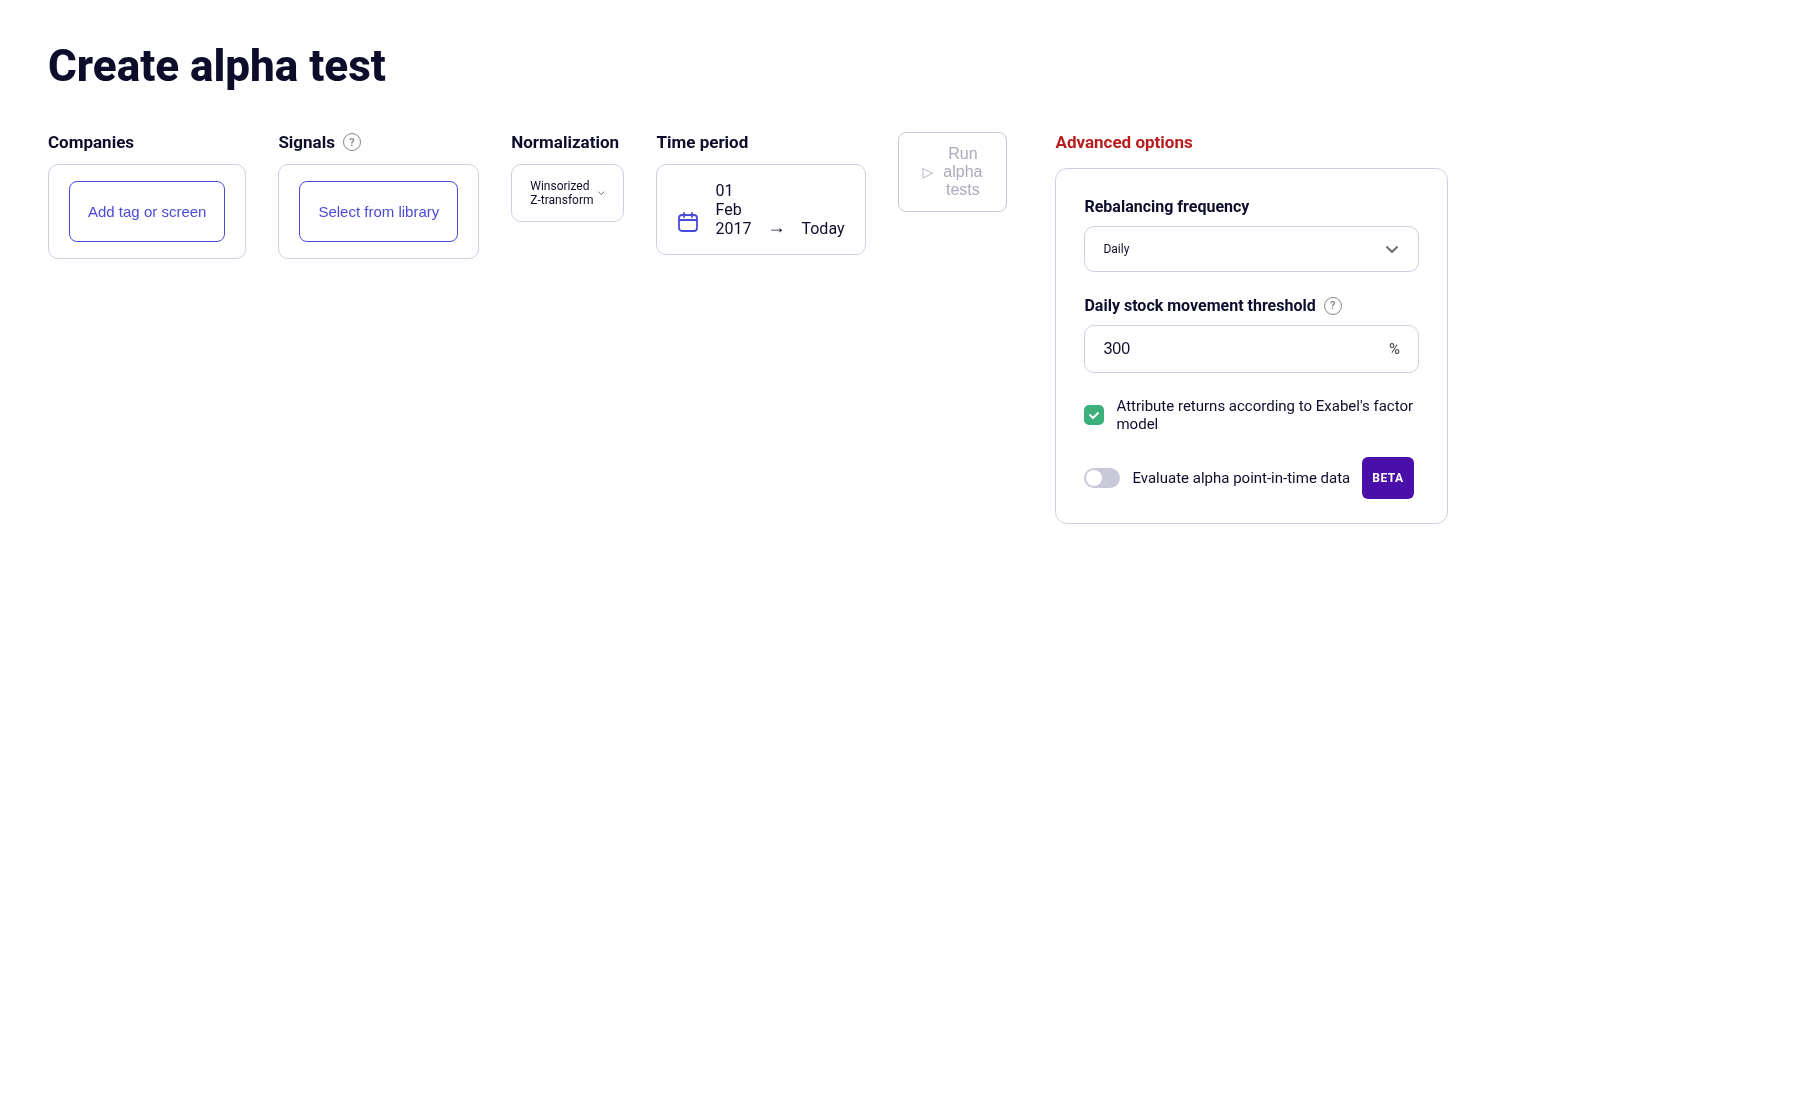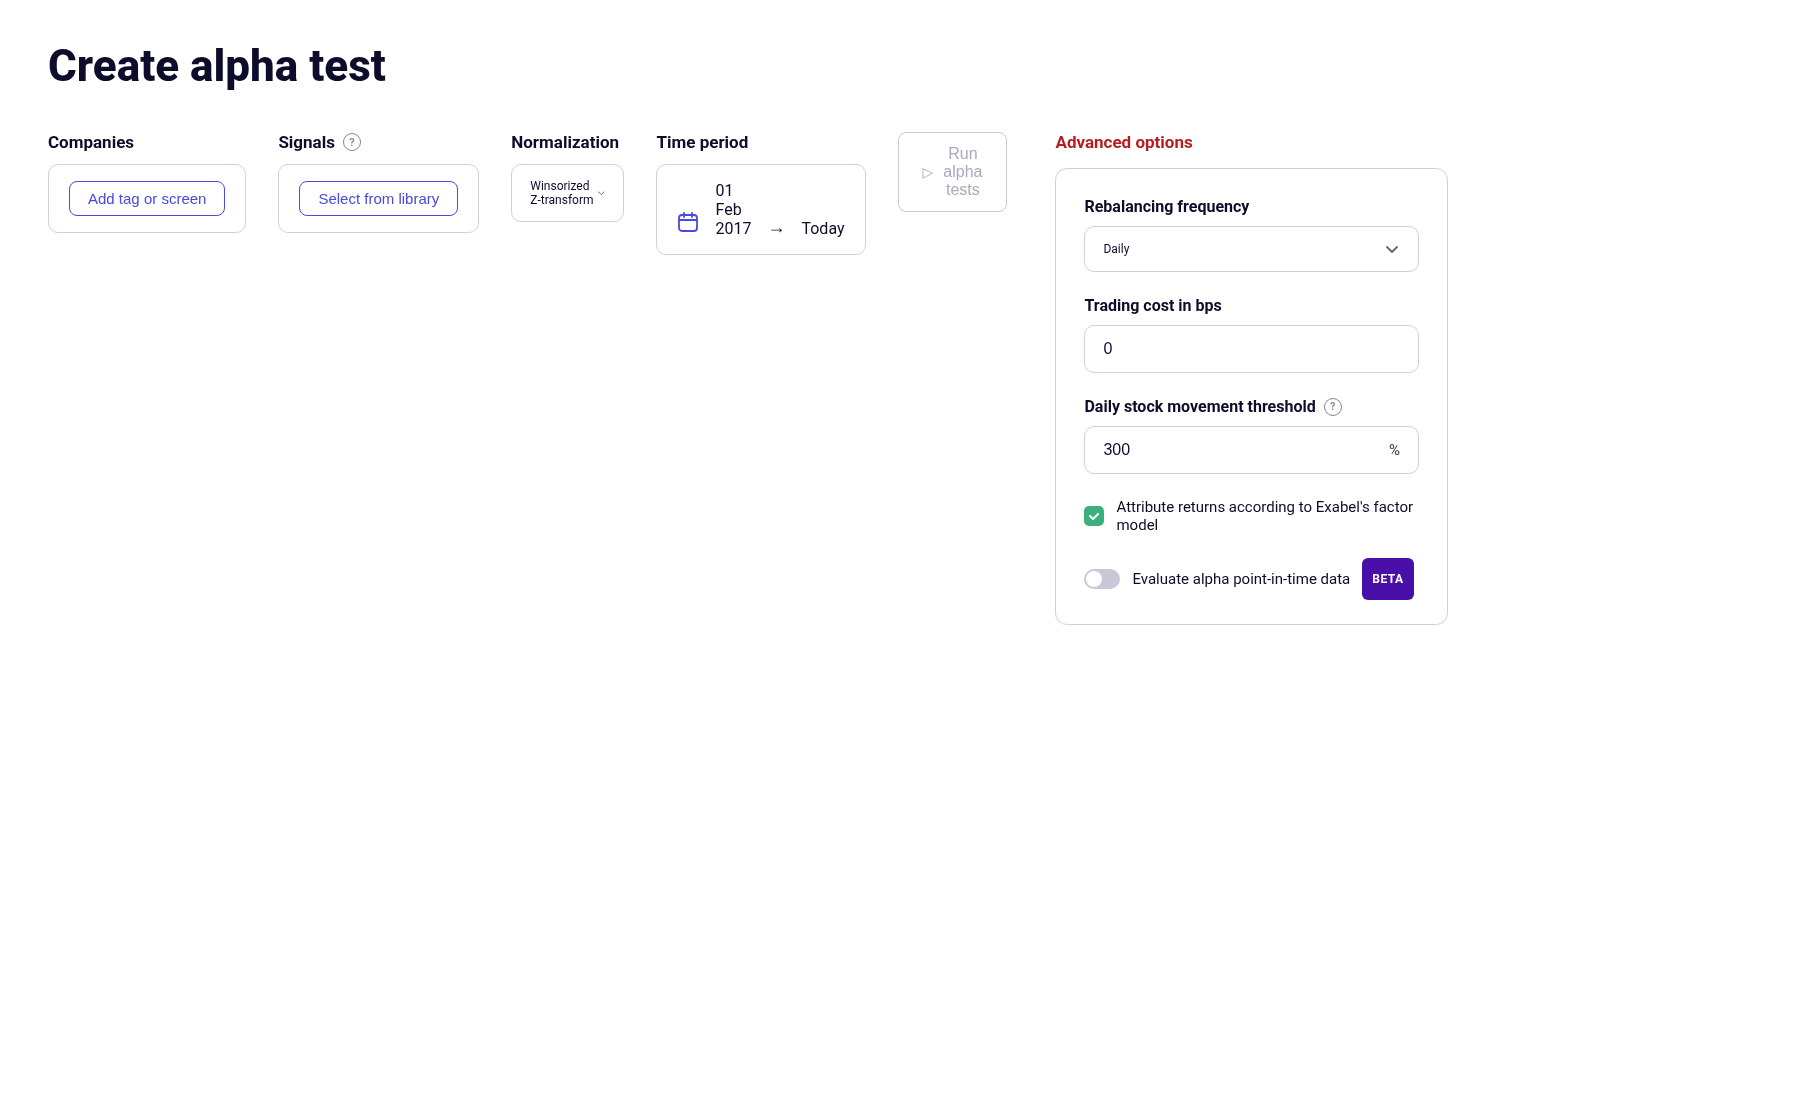--- a/index.html
+++ b/index.html
@@ -64,21 +64,21 @@
       min-height: 64px;
       display: flex;
       align-items: center;
     }
 
     .add-tag-button, .select-library-button {
       border: 1.5px solid #4a4adb;
       background: #fff;
       color: #4a4adb;
       border-radius: 8px;
-      padding: 8px 18px;
+      padding: 21px 18px;
       font-size: 15px;
       font-weight: 500;
       cursor: pointer;
       white-space: nowrap;
     }
 
     .dropdown-container {
       border: 1.5px solid #d0d0e0;
       border-radius: 10px;
       padding: 14px 18px;
@@ -336,26 +336,20 @@
         <div class="field-group">
           <div class="field-label">Rebalancing frequency</div>
           <div class="dropdown-container">
             <span class="dropdown-value">Daily</span>
             <svg class="chevron-down" viewBox="0 0 16 16" fill="none">
               <path d="M3 6l5 5 5-5" stroke="#666" stroke-width="1.8" stroke-linecap="round" stroke-linejoin="round"></path>
             </svg>
           </div>
         </div>
 
-        <div class="field-group">
-          <div class="field-label">Trading cost in bps</div>
-          <div class="input-box">
-            <input type="text" value="0" style="">
-          </div>
-        </div>
 
         <div class="field-group">
           <div class="field-label">
             <span>Daily stock movement threshold</span>
             <span class="help-icon">?</span>
           </div>
           <div class="input-box">
             <input type="text" value="300" style="">
             <span class="percent-label">%</span>
           </div>

